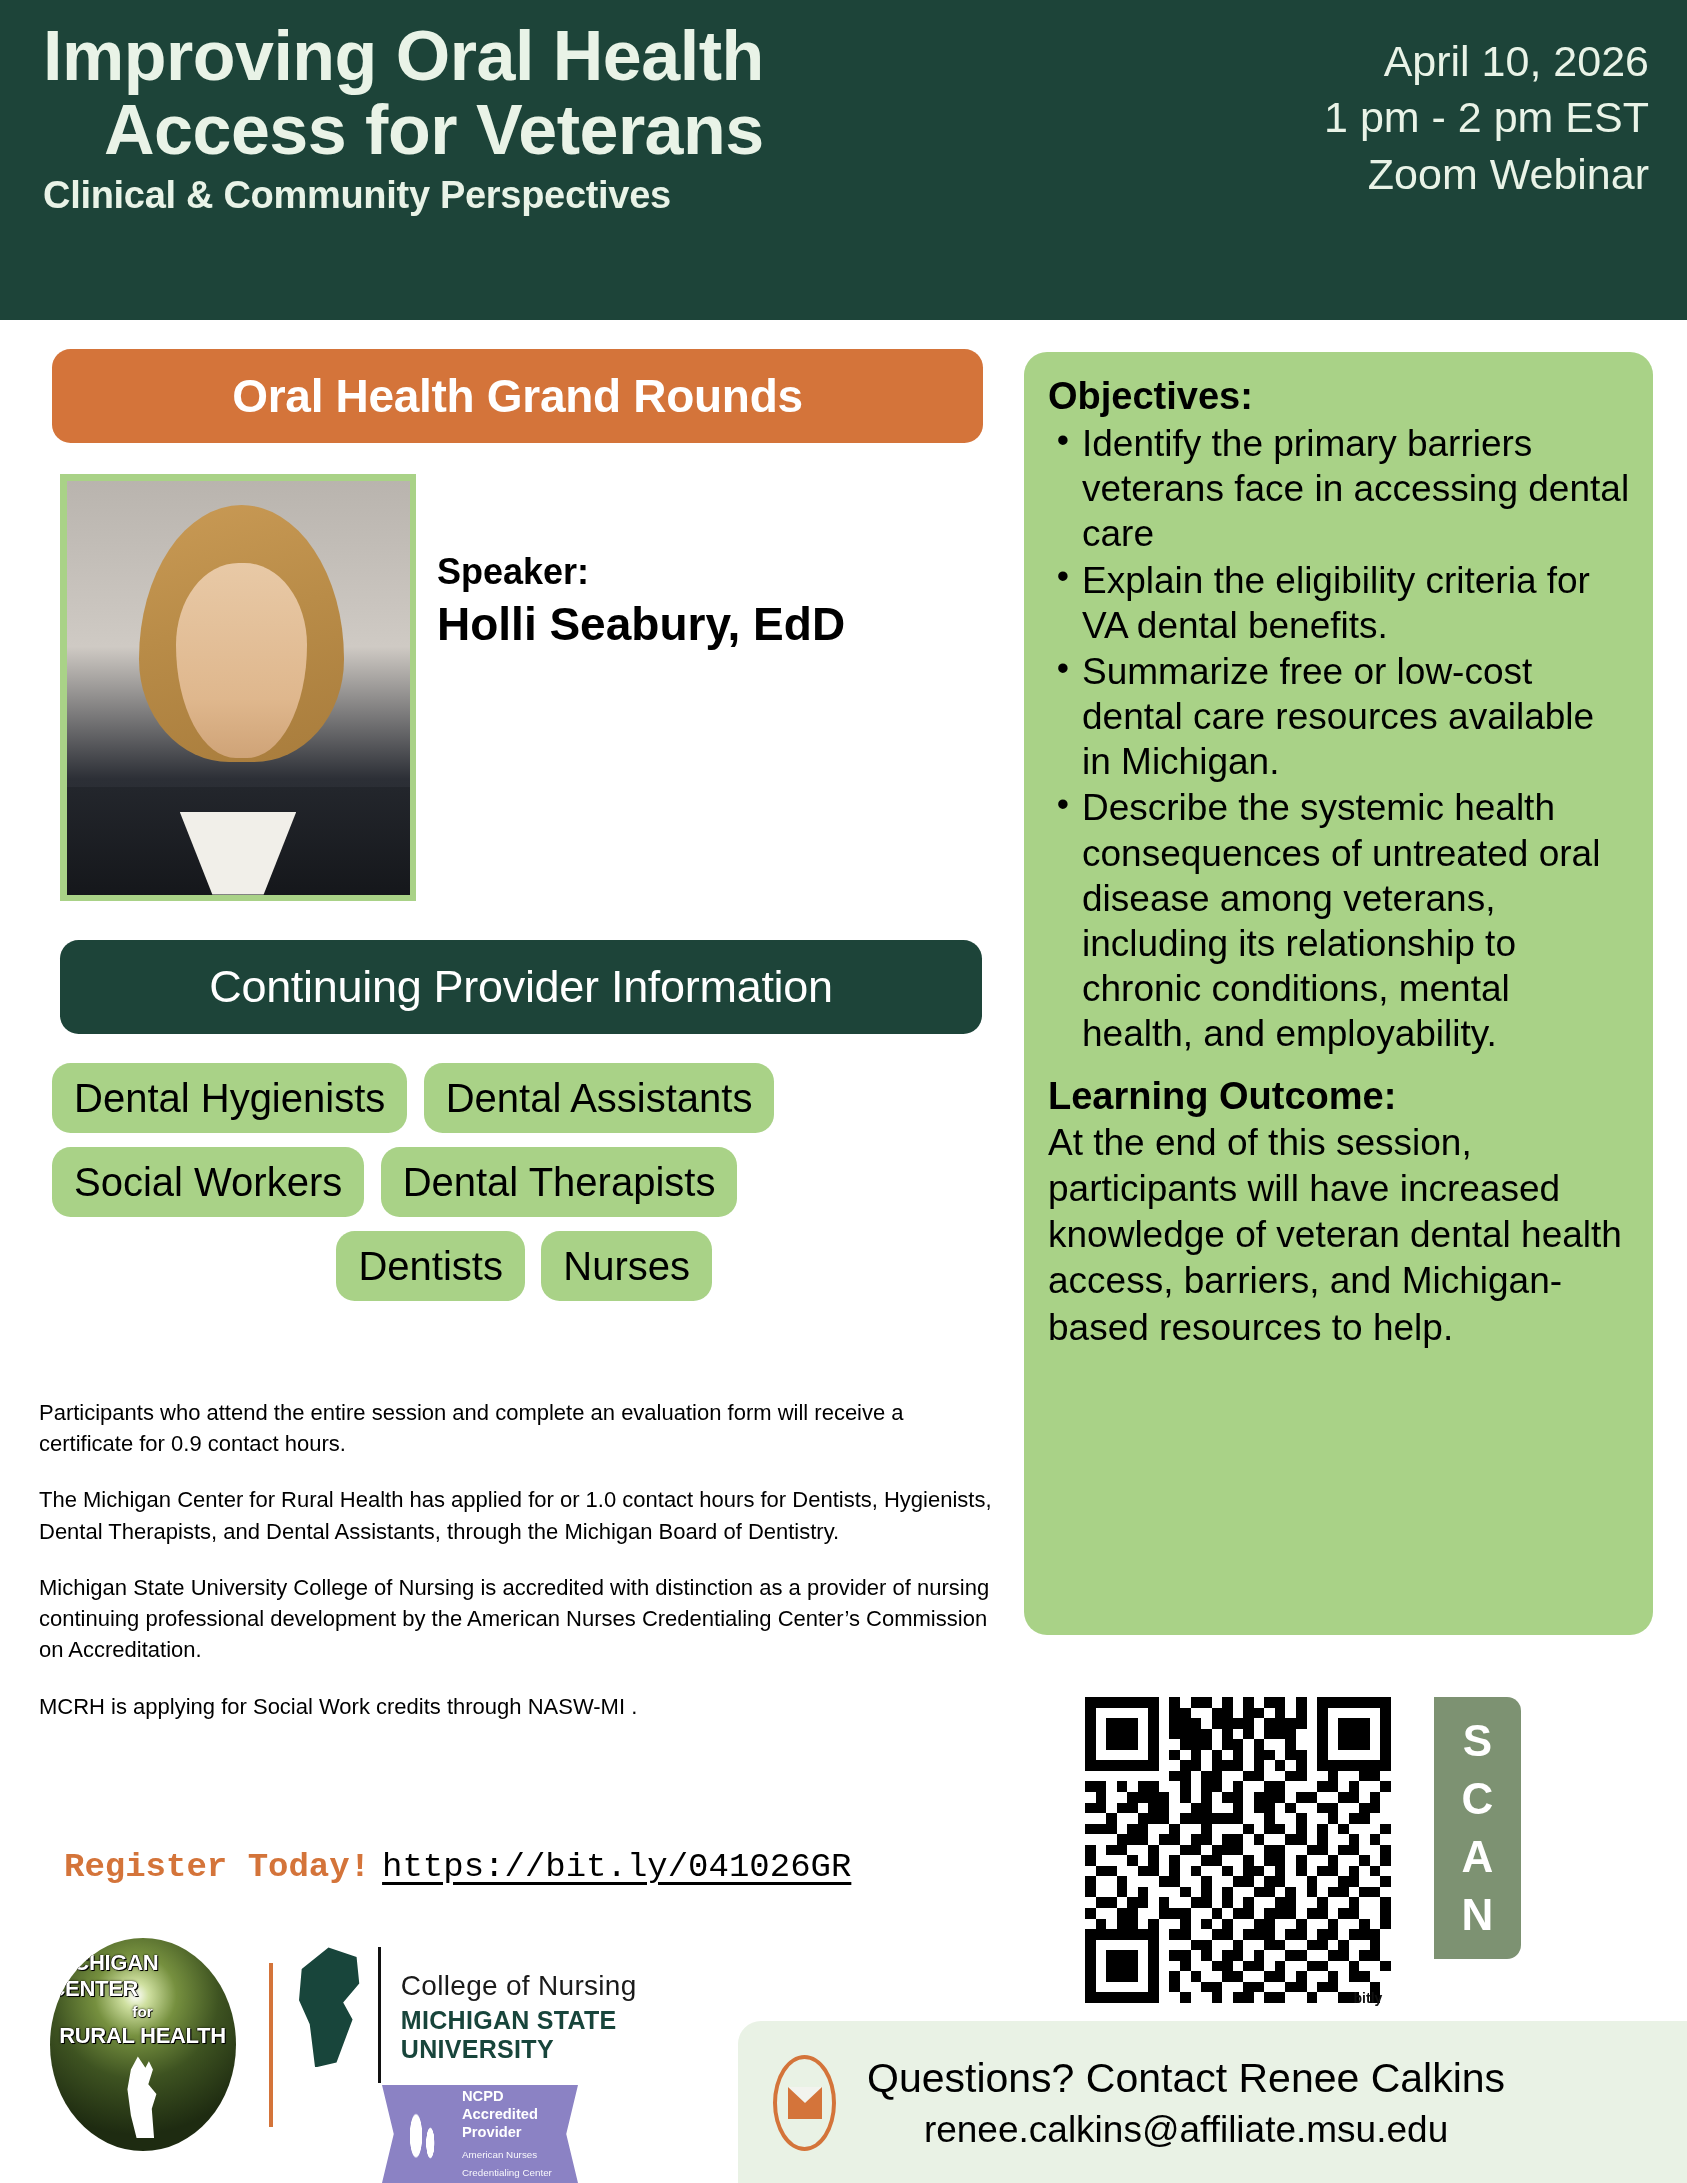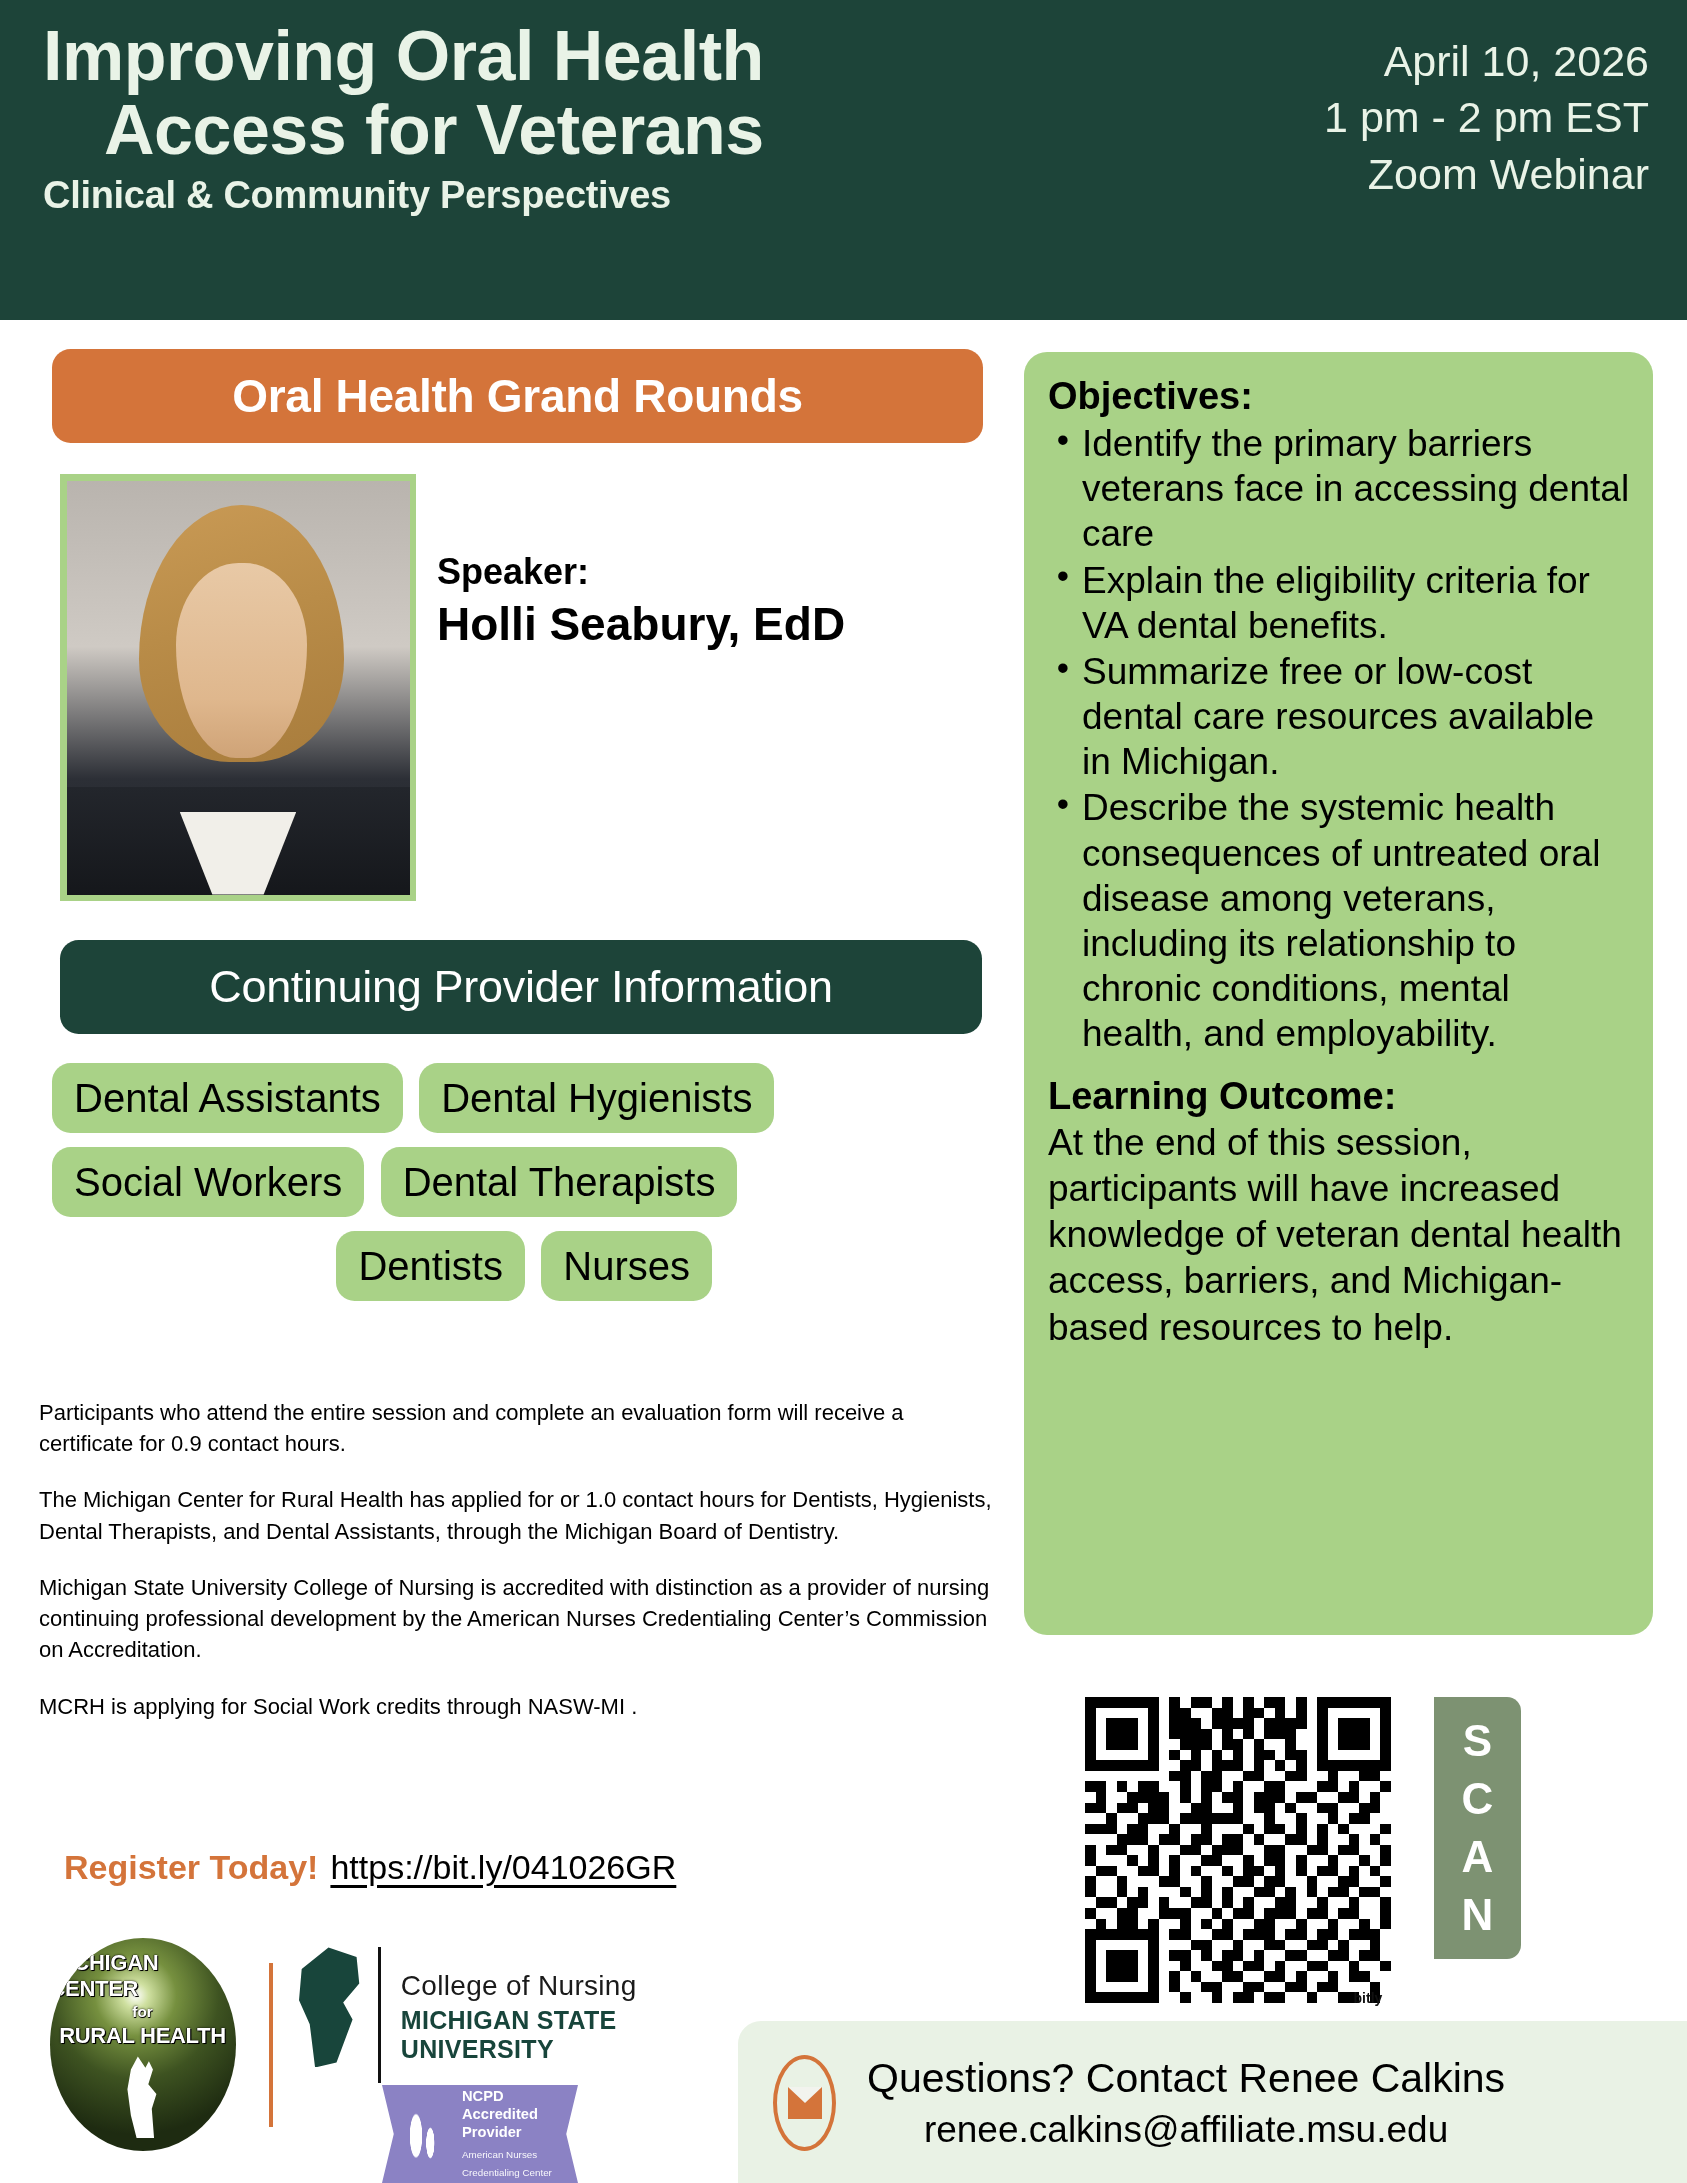--- a/index.html
+++ b/index.html
@@ -106,21 +106,21 @@
 
   .fineprint {
     position: absolute; left: 39px; top: 1397px; width: 961px;
     font-size: 22px; line-height: 1.42; color: #000;
   }
   .fineprint p { margin-bottom: 25px; }
   .fineprint p:last-child { margin-bottom: 12px; }
 
   .register {
     position: absolute; left: 64px; top: 1848px;
-    display: flex; align-items: baseline; gap: 12px;
+    display: flex; align-items: baseline; gap: 12px; font-family: Liberation Mono, monospace;
   }
   .reg-label { color: #d4743a; font-weight: 800; font-size: 34px; }
   .reg-link  { color: #000; font-size: 34px; text-decoration: underline; text-underline-offset: 5.5px; }
 
   
   .logos { position: absolute; left: 44px; top: 1931px; width: 688px; height: 229px; }
   .mcrh-logo {
     position: absolute; left: 5.5px; top: 6.5px; width: 186px; height: 213px;
     border-radius: 50%;
     background:
@@ -252,24 +252,24 @@
     <div class="sp-name">Holli Seabury, EdD</div>
   </div>
 
   <div class="ce-banner">
     <span>Continuing Provider Information</span>
   </div>
 
   <div class="tags">
     <div class="tag-row r1">
       <div class="tag">
+        <span>Dental Hygienists</span>
+      </div>
+      <div class="tag">
         <span>Dental Assistants</span>
-      </div>
-      <div class="tag">
-        <span>Dental Hygienists</span>
       </div>
     </div>
     <div class="tag-row r2">
       <div class="tag">
         <span>Social Workers</span>
       </div>
       <div class="tag">
         <span>Dental Therapists</span>
       </div>
     </div>

